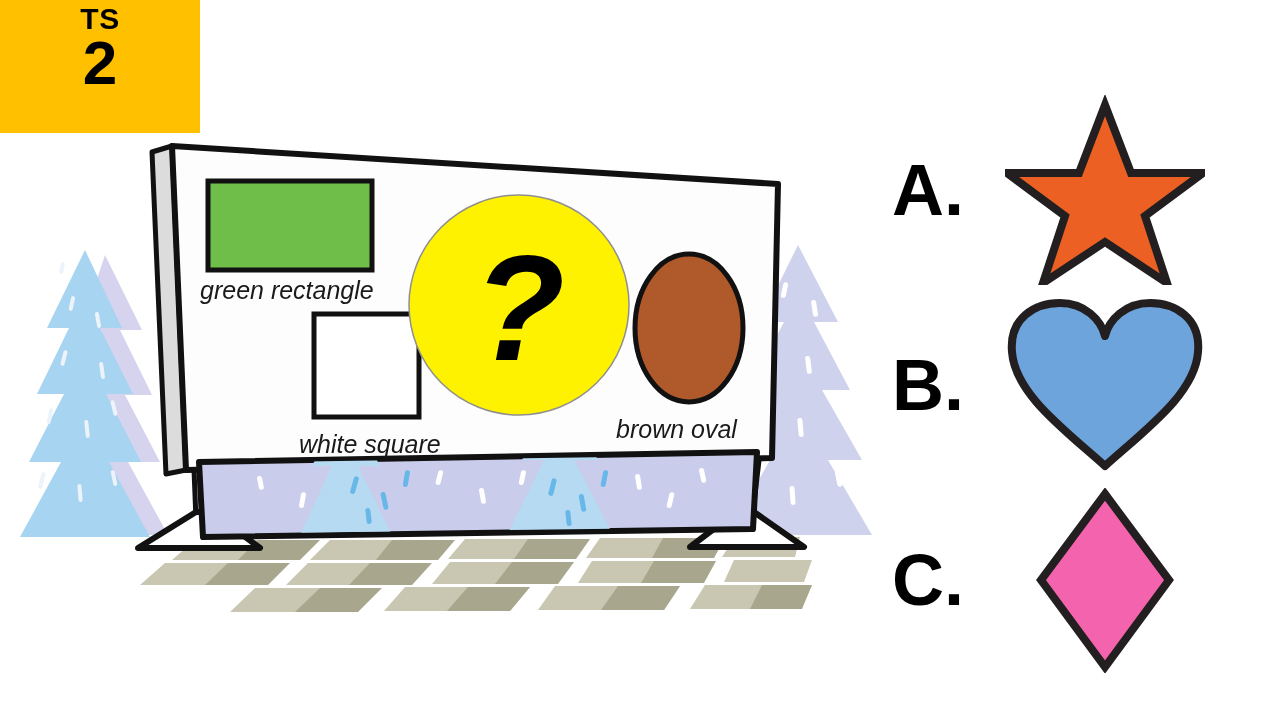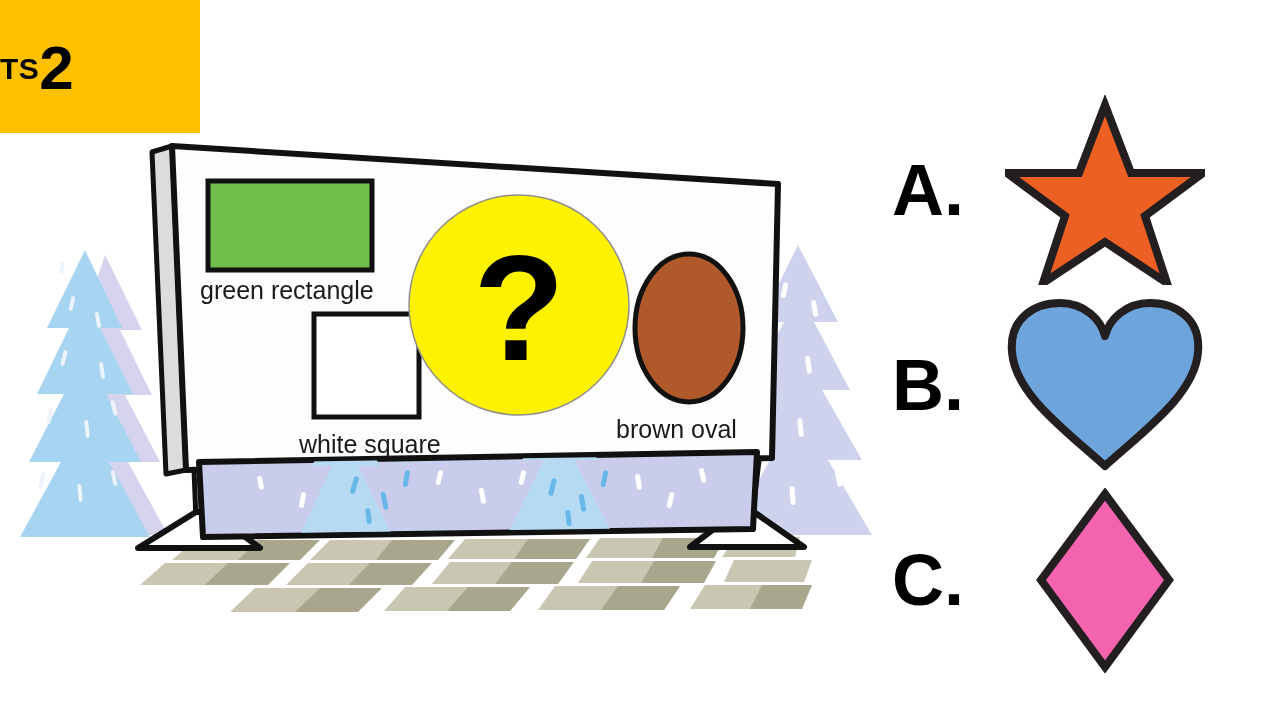--- a/index.html
+++ b/index.html
@@ -17,21 +17,21 @@
 
   
   #slide-badge {
     position: absolute;
     left: 0;
     top: 0;
     width: 200px;
     height: 133px;
     background: #FFC000;
     display: flex;
-    flex-direction: row;
+    flex-direction: column;
     align-items: center;
     justify-content: flex-start;
     padding-top: 4px;
     box-sizing: border-box;
   }
   #slide-badge .badge-code {
     font-size: 30px;
     font-weight: bold;
     color: #000;
     line-height: 1.0;
@@ -45,20 +45,21 @@
     margin-top: -2px;
   }
 
   
   #scene {
     position: absolute;
     left: 0;
     top: 0;
     width: 880px;
     height: 644px;
+    font-style: italic;
   }
   #scene svg { display: block; }
 
   
   #answer-options {
     position: absolute;
     left: 880px;
     top: 40px;
     width: 400px;
     height: 640px;

